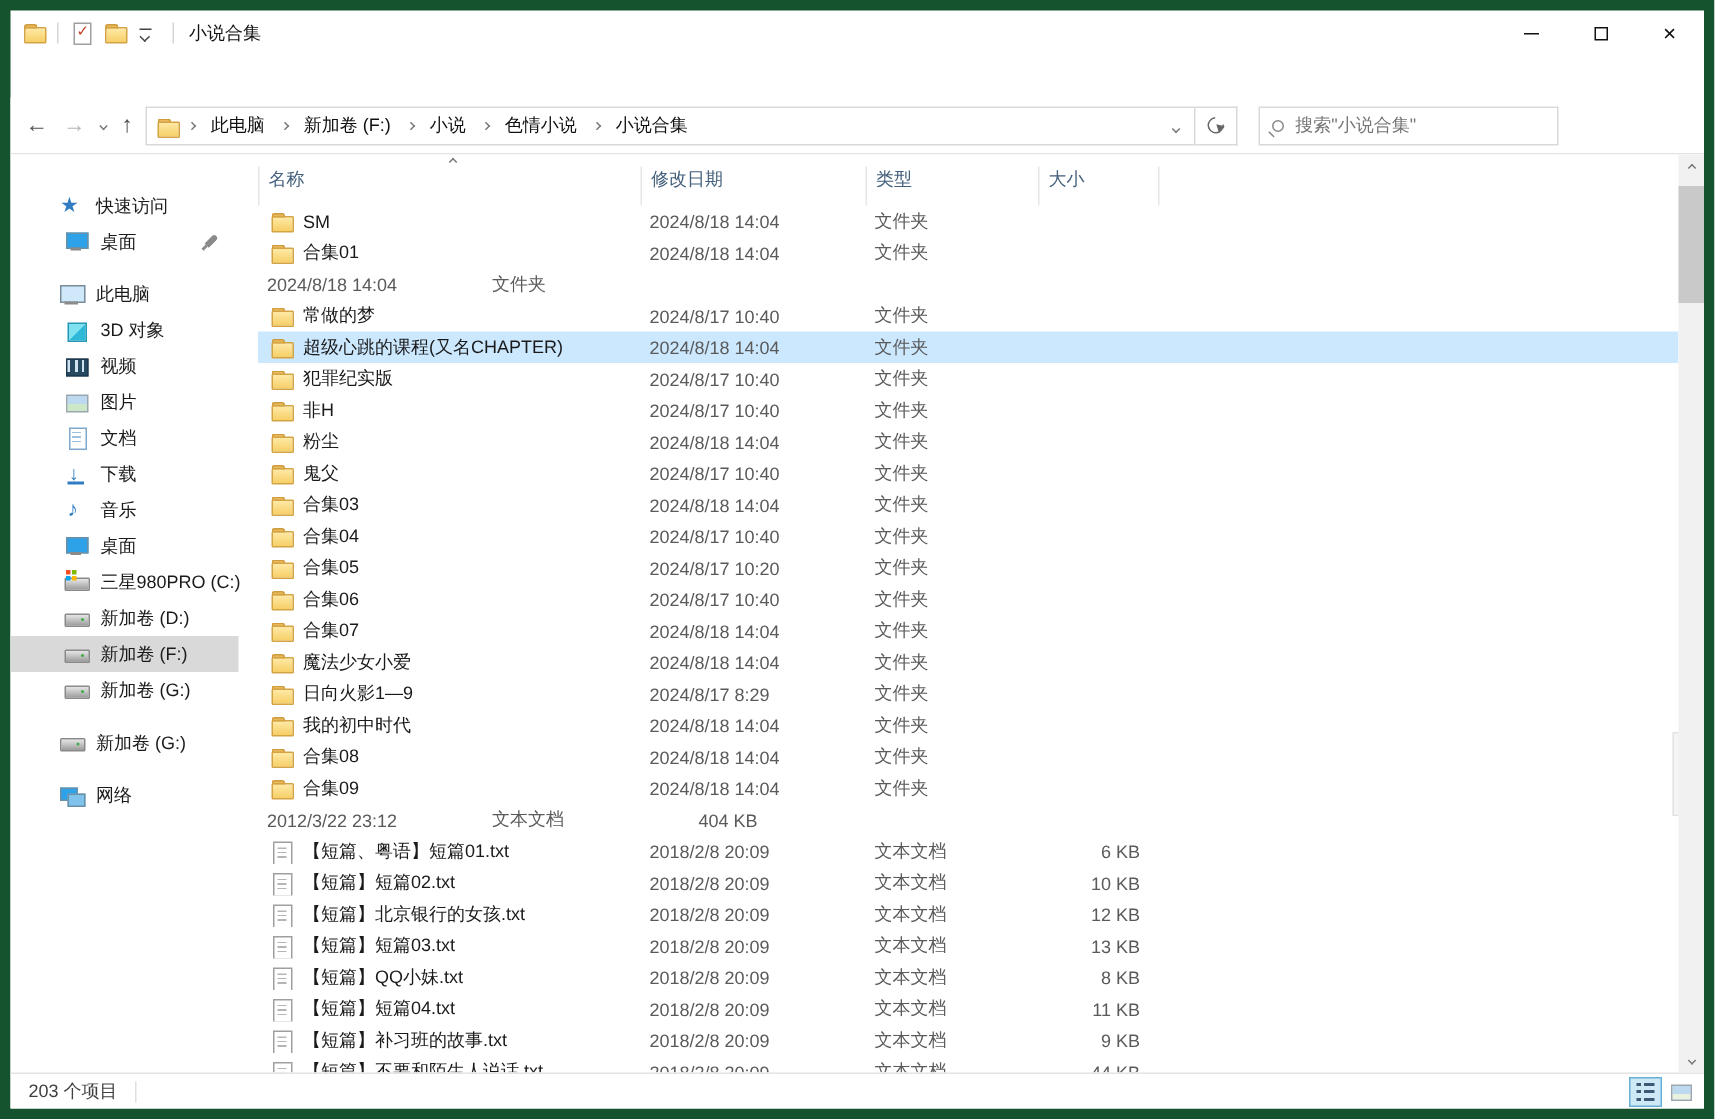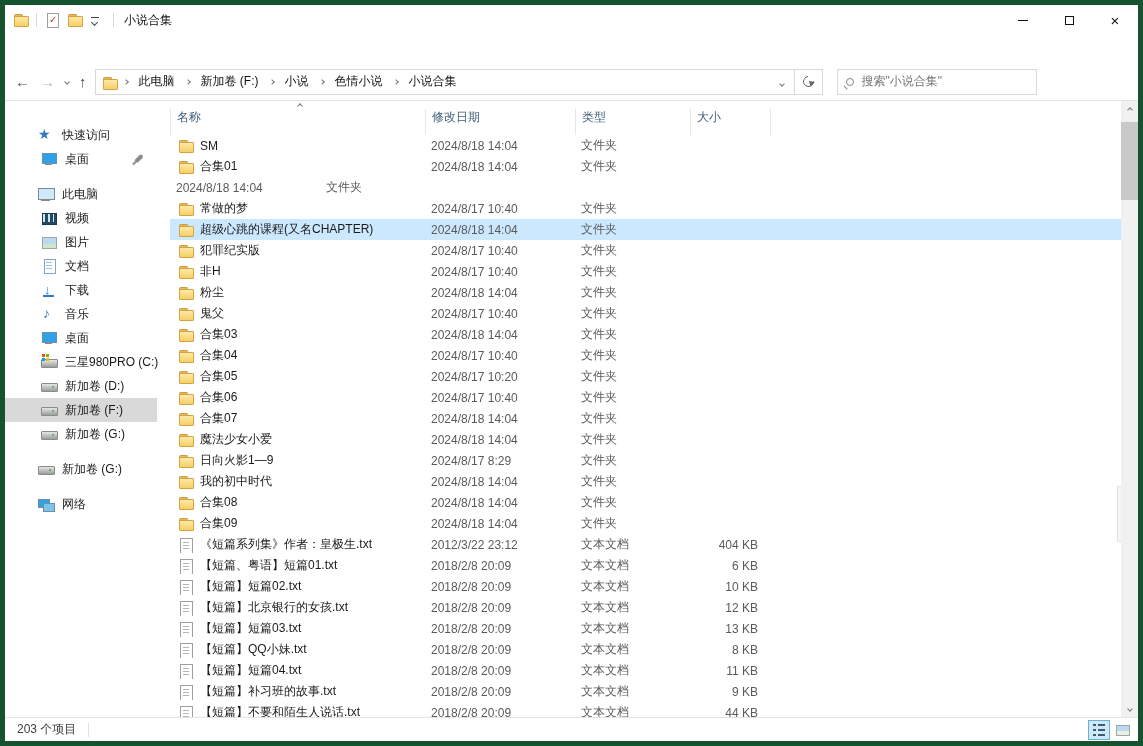--- a/index.html
+++ b/index.html
@@ -1,18 +1,18 @@
 <!DOCTYPE html>
 <html><head>
 <meta charset="utf-8">
 <style>
   * { margin:0; padding:0; box-sizing:border-box; }
   html,body { width:1143px; height:746px; overflow:hidden; }
   body { font-family:"Liberation Sans","DejaVu Sans",sans-serif; font-size:12px; color:#1a1a1a; background:#fff; }
-  .window { position:relative; width:1143px; height:746px; border:5px solid #14532d; background:#fff; }
+  .window { position:relative; width:1143px; height:746px; border:7px solid #14532d; background:#fff; }
 
   
   .titlebar { position:absolute; top:0; left:0; right:0; height:30px; display:flex; align-items:center; }
   .qat { display:flex; align-items:center; gap:7px; padding-left:8px; }
   .vsep { width:1px; height:14px; background:#d6d6d6; }
   .title { margin-left:10px; font-size:12px; color:#111; }
   .wincontrols { position:absolute; right:0; top:0; height:30px; display:flex; }
   .wbtn { width:46px; height:30px; display:flex; align-items:center; justify-content:center; color:#111; }
   .glyph-min { width:10px; border-top:1px solid #111; display:inline-block; }
   .glyph-max { width:9px; height:9px; border:1px solid #111; display:inline-block; }
@@ -199,20 +199,24 @@
         <div class="sitem lvl1">
           <span class="ic ic-desktop"></span>
           <span class="slabel">桌面</span>
           <span class="pin"></span>
         </div>
         <div class="sitem lvl0 gap">
           <span class="ic ic-computer"></span>
           <span class="slabel">此电脑</span>
         </div>
         <div class="sitem lvl1">
+          <span class="ic ic-cube"></span>
+          <span class="slabel">3D 对象</span>
+        </div>
+        <div class="sitem lvl1">
           <span class="ic ic-film"></span>
           <span class="slabel">视频</span>
         </div>
         <div class="sitem lvl1">
           <span class="ic ic-picture"></span>
           <span class="slabel">图片</span>
         </div>
         <div class="sitem lvl1">
           <span class="ic ic-doc"></span>
           <span class="slabel">文档</span>
@@ -426,24 +430,20 @@
           <div class="frow">
             <div class="c-name">
               <span class="ic ic-folder"></span>
               <span class="nm">合集09</span>
             </div>
             <div class="c-date">2024/8/18 14:04</div>
             <div class="c-type">文件夹</div>
             <div class="c-size"></div>
           </div>
           <div class="frow">
-            <div class="c-name">
-              <span class="ic ic-txt"></span>
-              <span class="nm">《短篇系列集》作者：皇极生.txt</span>
-            </div>
             <div class="c-date">2012/3/22 23:12</div>
             <div class="c-type">文本文档</div>
             <div class="c-size">404 KB</div>
           </div>
           <div class="frow">
             <div class="c-name">
               <span class="ic ic-txt"></span>
               <span class="nm">【短篇、粤语】短篇01.txt</span>
             </div>
             <div class="c-date">2018/2/8 20:09</div>

